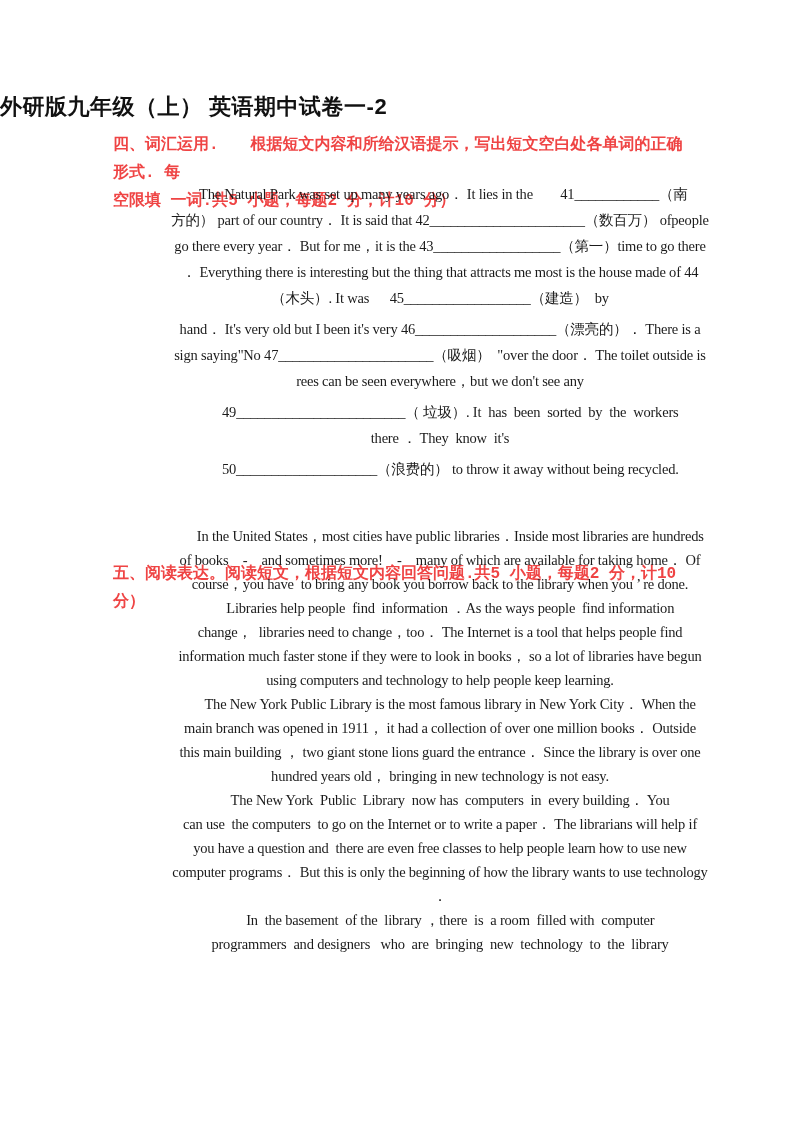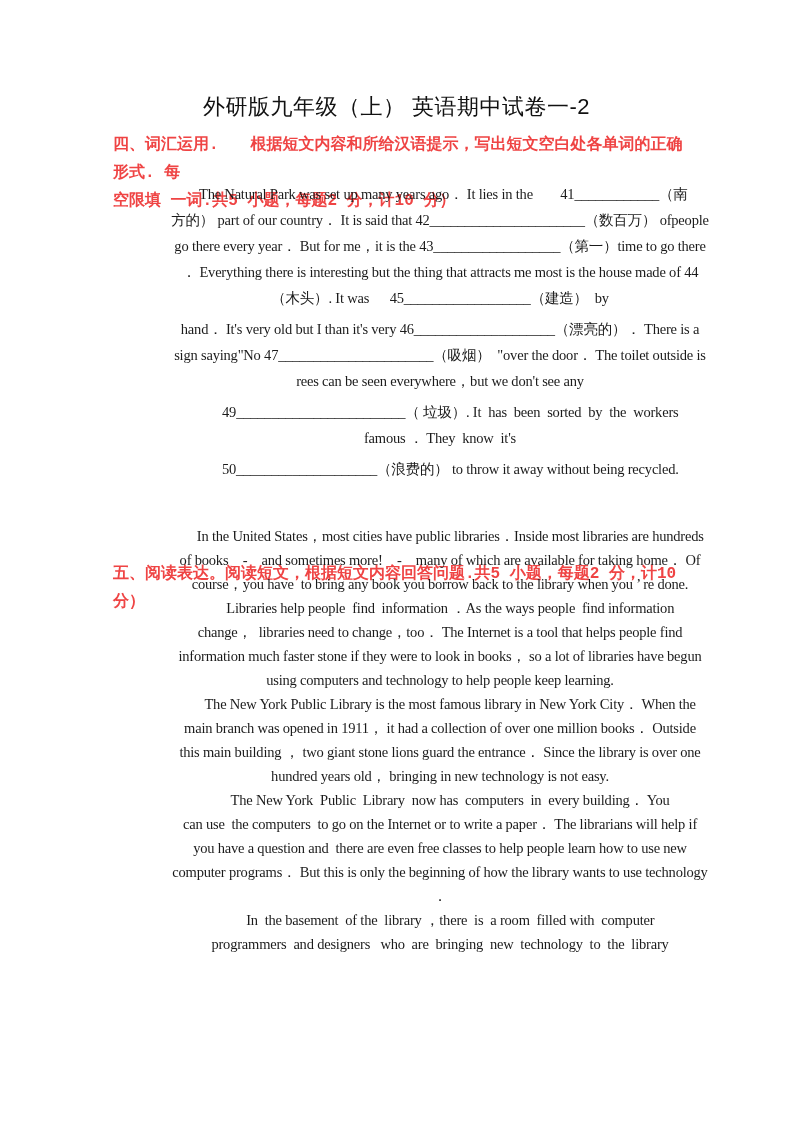--- a/index.html
+++ b/index.html
@@ -11,23 +11,23 @@
     position: relative;
     overflow: hidden;
   }
   .page {
     position: absolute; top: 0; left: 0;
     width: 793px; height: 1122px;
     background: #ffffff;
   }
   .doc-title {
     position: absolute; top: 92px; left: 0; width: 100%;
-    text-align: center;
+    text-align: left;
     font-family: "Liberation Sans", sans-serif;
-    font-weight: 400;
+    font-weight: 700;
     font-size: 22px;
     letter-spacing: 0.5px;
     color: #111111;
   }
   .sec-heading {
     position: absolute; left: 113px; width: 572px;
     font-family: Liberation Mono, monospace;
     font-weight: 700;
     font-size: 16px;
     line-height: 28px;
@@ -67,27 +67,27 @@
 
   <div class="doc-body" id="sec4-body">
       <div class="block">
         <div class="line">  The Natural Park was set up many years ago． It lies in the        41____________（南</div>
         <div class="line">方的） part of our country． It is said that 42______________________（数百万） ofpeople</div>
         <div class="line">go there every year． But for me，it is the 43__________________（第一）time to go there</div>
         <div class="line">． Everything there is interesting but the thing that attracts me most is the house made of 44</div>
         <div class="line">（木头）. It was      45__________________（建造）  by</div>
       </div>
       <div class="block">
-        <div class="line">hand． It's very old but I than it's very 46____________________（漂亮的）． There is a</div>
+        <div class="line">hand． It's very old but I been it's very 46____________________（漂亮的）． There is a</div>
         <div class="line">sign saying"No 47______________________（吸烟）  "over the door． The toilet outside is</div>
         <div class="line">rees can be seen everywhere，but we don't see any</div>
       </div>
       <div class="block">
         <div class="line">      49________________________（ 垃圾）. It  has  been  sorted  by  the  workers</div>
-        <div class="line">famous ． They  know  it's</div>
+        <div class="line">there ． They  know  it's</div>
       </div>
       <div class="block">
         <div class="line">      50____________________（浪费的） to throw it away without being recycled.</div>
       </div>
     </div>
 
   <div class="sec-heading" id="sec5-heading">五、阅读表达。阅读短文，根据短文内容回答问题.共5 小题，每题2 分，计10 分）</div>
 
   <div class="doc-body" id="sec5-body">
       <div class="block">

